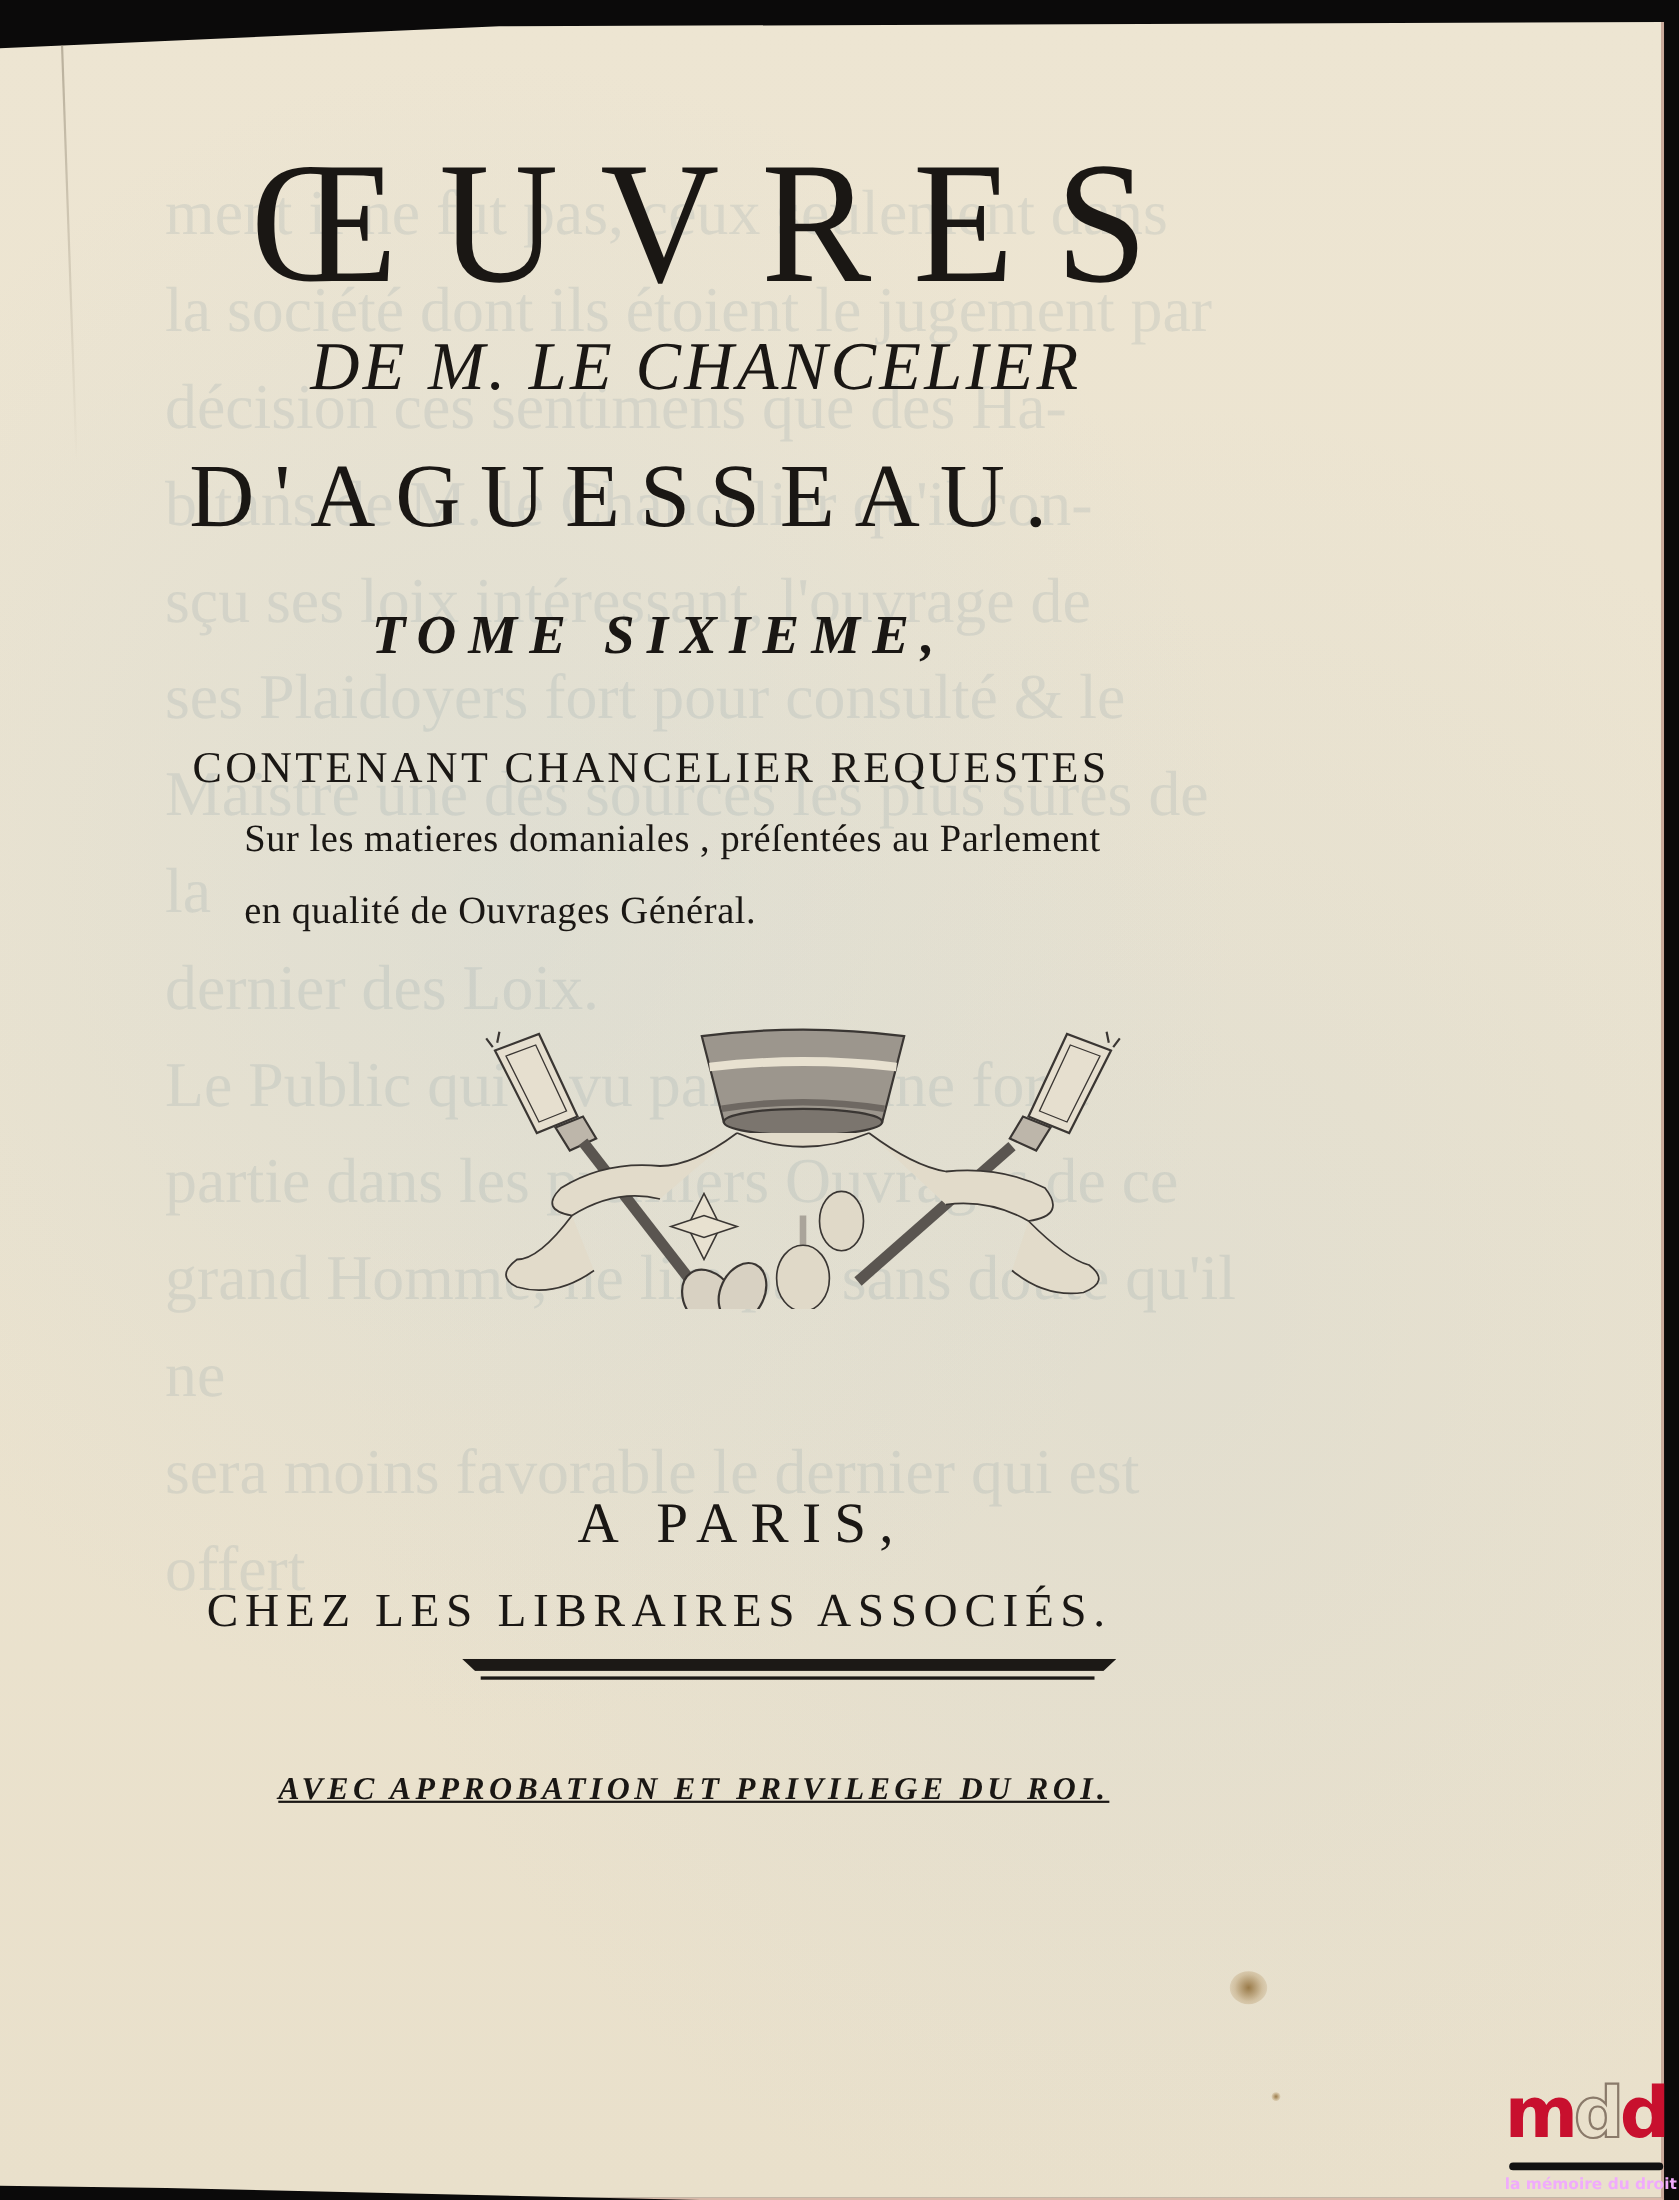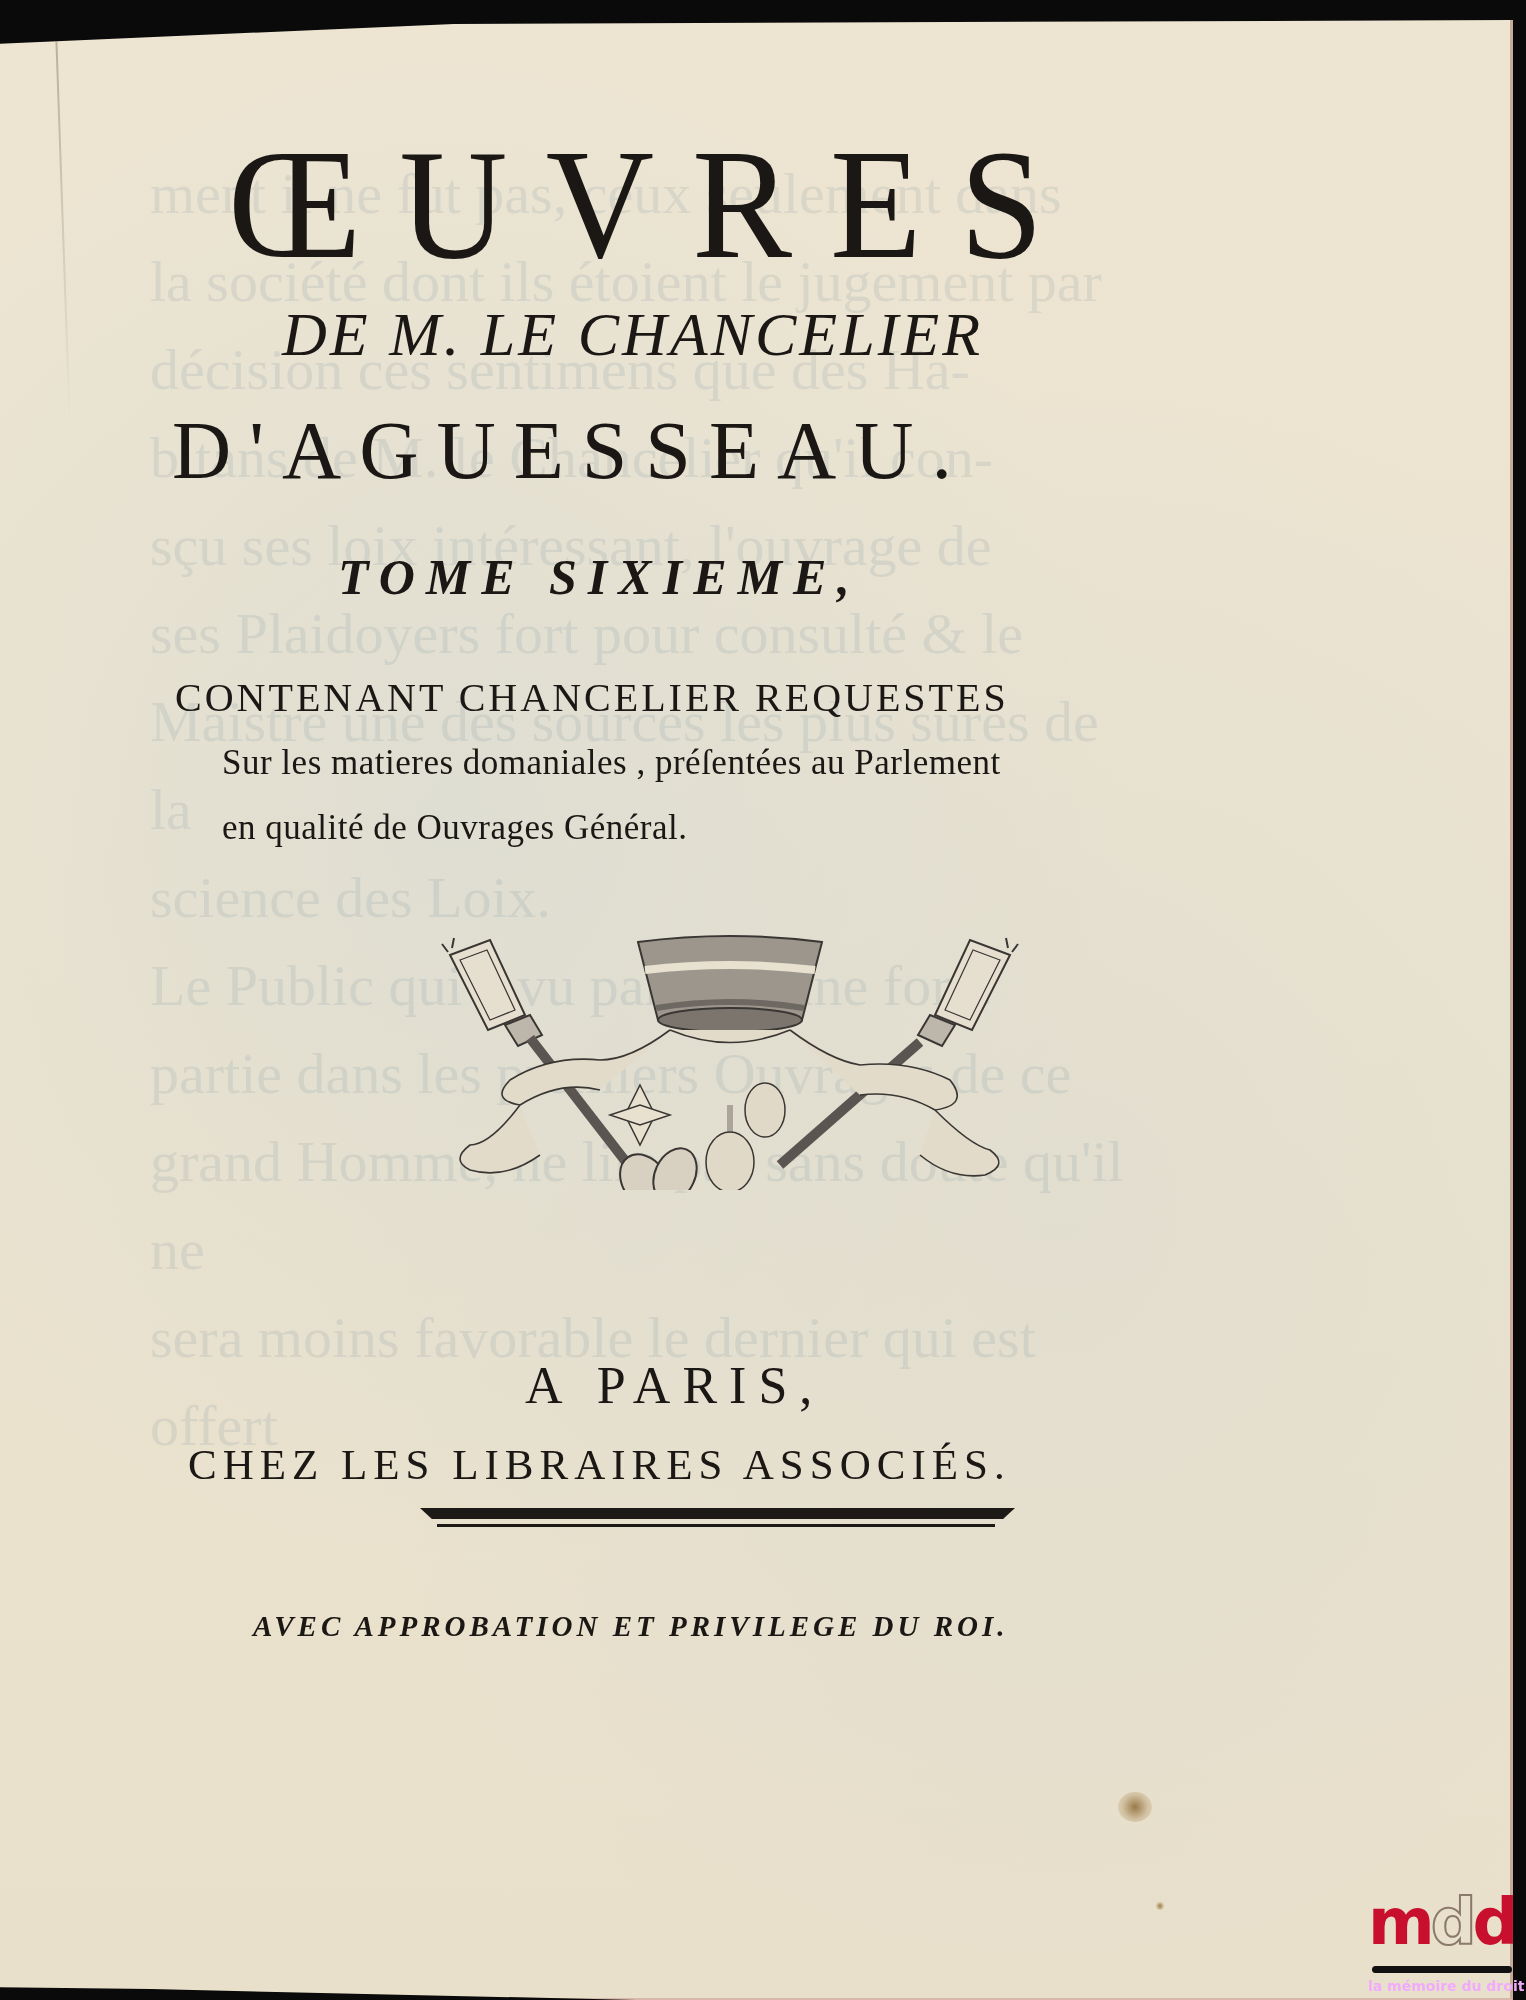--- a/index.html
+++ b/index.html
@@ -85,21 +85,21 @@
   }
   .rule-thin {
     position: absolute; left: 437px; top: 1524px; width: 558px; height: 3px; background: #1c1916;
   }
   .year {
     left: 500px; top: 1558px;
     font-size: 42px; letter-spacing: 7px; line-height: 1;
   }
   .privilege {
     left: 253px; top: 1612px;
-    font-size: 29px; font-style: italic; font-weight: bold; letter-spacing: 4px; line-height: 1;
+    font-size: 29px; font-style: italic; font-weight: bold; letter-spacing: 4px; line-height: 1; text-decoration: underline;
   }
   .logo {
     position: absolute; left: 1368px; top: 1890px; width: 158px; height: 110px;
   }
   .logo-mark {
     position: absolute; left: 0; top: 0;
     font-family: "DejaVu Sans", sans-serif; font-weight: bold;
     font-size: 64px; line-height: 1; letter-spacing: -4px;
     color: #c8102e;
   }
@@ -122,21 +122,21 @@
 <div class="page">
   <div class="page-fold"></div>
   <div class="show-through">
     <div>ment il ne fut pas, ceux seulement dans</div>
     <div>la société dont ils étoient le jugement par</div>
     <div>décision ces sentimens que des Ha-</div>
     <div>bitans de M. le Chancelier qu'il con-</div>
     <div>sçu ses loix intéressant, l'ouvrage de</div>
     <div>ses Plaidoyers fort pour consulté &amp; le</div>
     <div>Maistre une des sources les plus sures de la</div>
-    <div>science des Loix.</div>
+    <div>dernier des Loix.</div>
     <div>Le Public qui a vu paroître une forte</div>
     <div>partie dans les premiers Ouvrages de ce</div>
     <div>grand Homme, ne lira pas sans doute qu'il ne</div>
     <div>sera moins favorable le dernier qui est offert</div>
   </div>
   <div class="stain" style="left:1118px; top:1772px; width:34px; height:30px;"></div>
   <div class="stain" style="left:1156px; top:1882px; width:8px; height:8px;"></div>
 </div>
 
 <div class="content">

